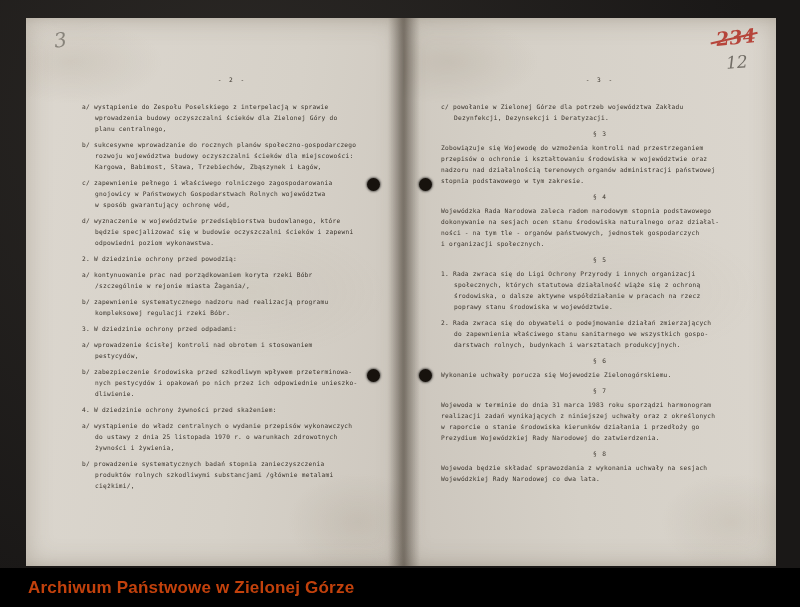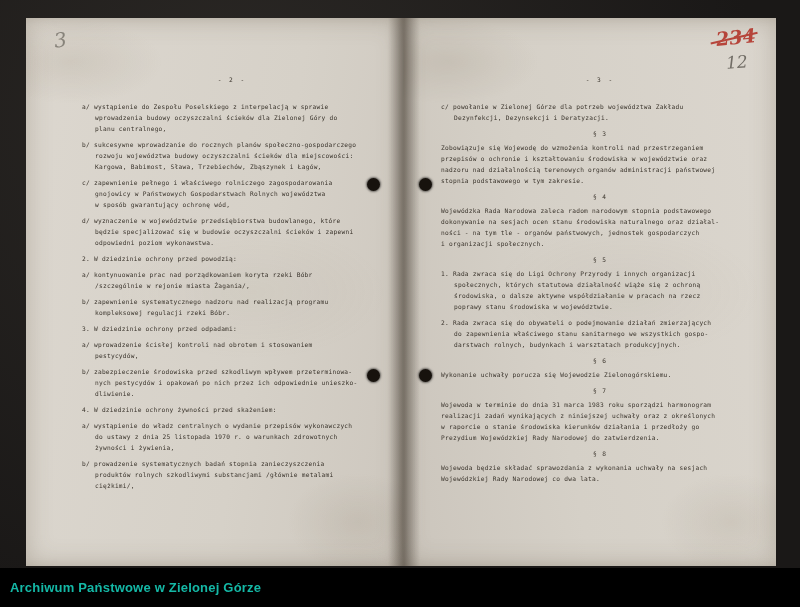--- a/index.html
+++ b/index.html
@@ -117,23 +117,23 @@
     transform:rotate(-4deg);opacity:.8;
   }
 
   
   .watermark{
     position:absolute;left:0;bottom:0;width:800px;height:39px;
     background:#000;
     display:flex;align-items:center;
   }
   .watermark span{
-    color:#14b8a6;font-size:13px;font-weight:700;
+    color:#c2410c;font-size:17px;font-weight:700;
     font-family:"Liberation Sans", sans-serif;
-    padding-left:10px;letter-spacing:.2px;
+    padding-left:28px;letter-spacing:.2px;
   }
 </style>
 </head>
 <body>
 
 <div id="viewer">
   <div class="scan-backdrop"></div>
 
   <div class="spread">
 

